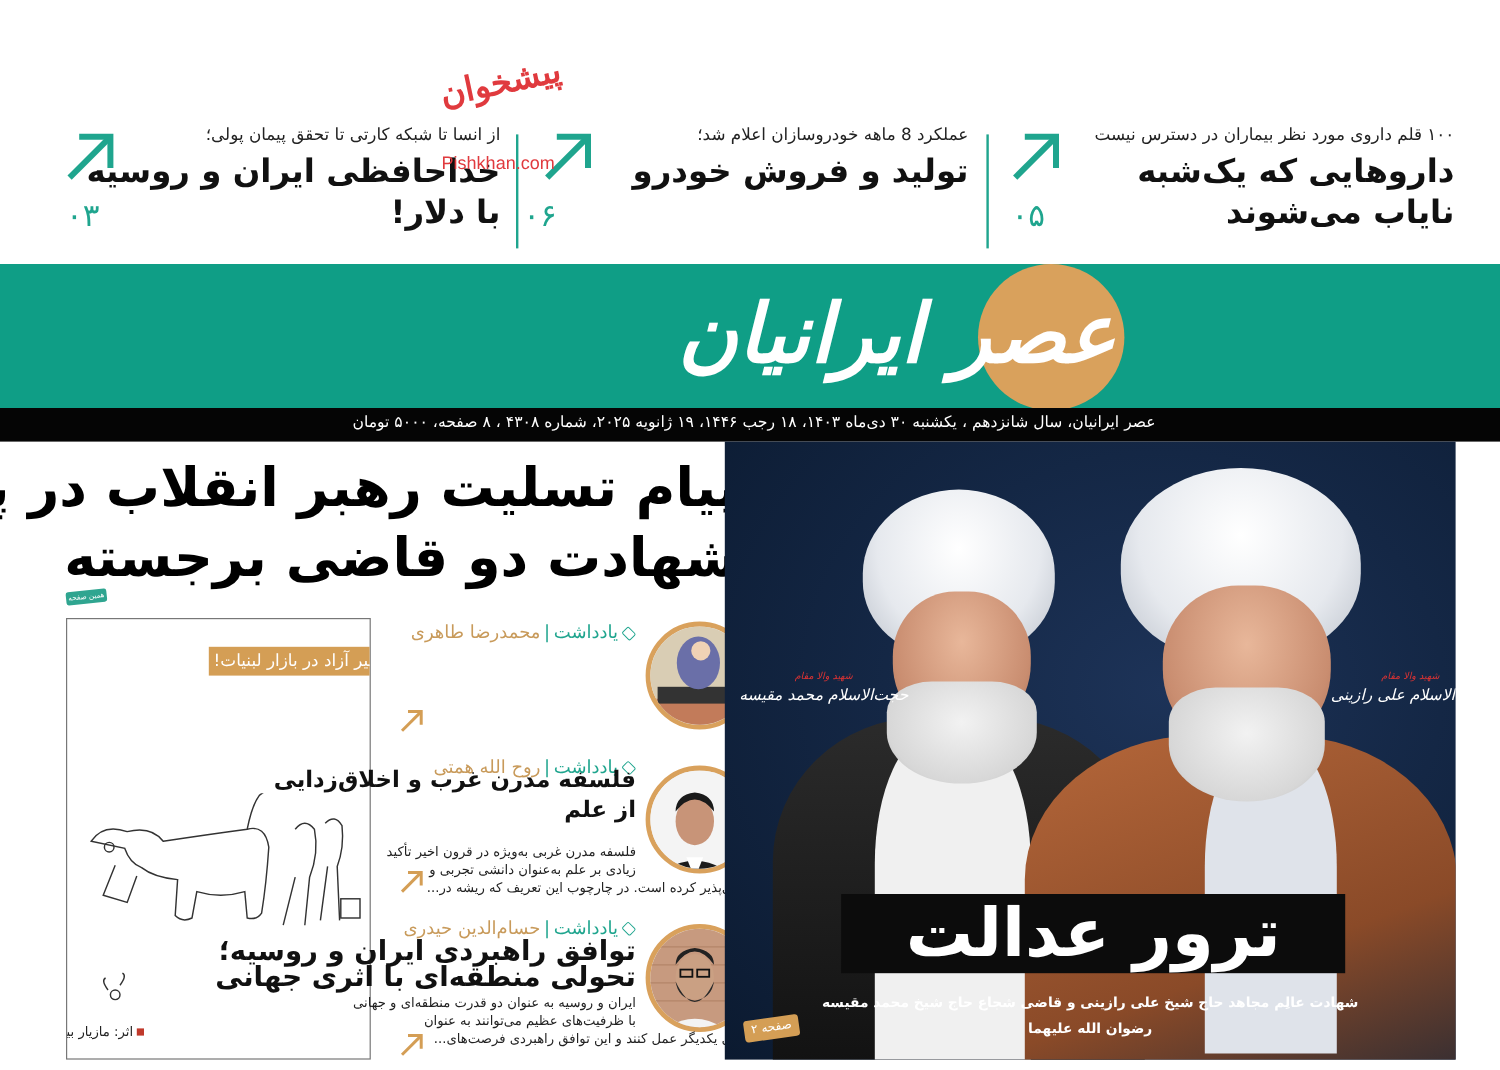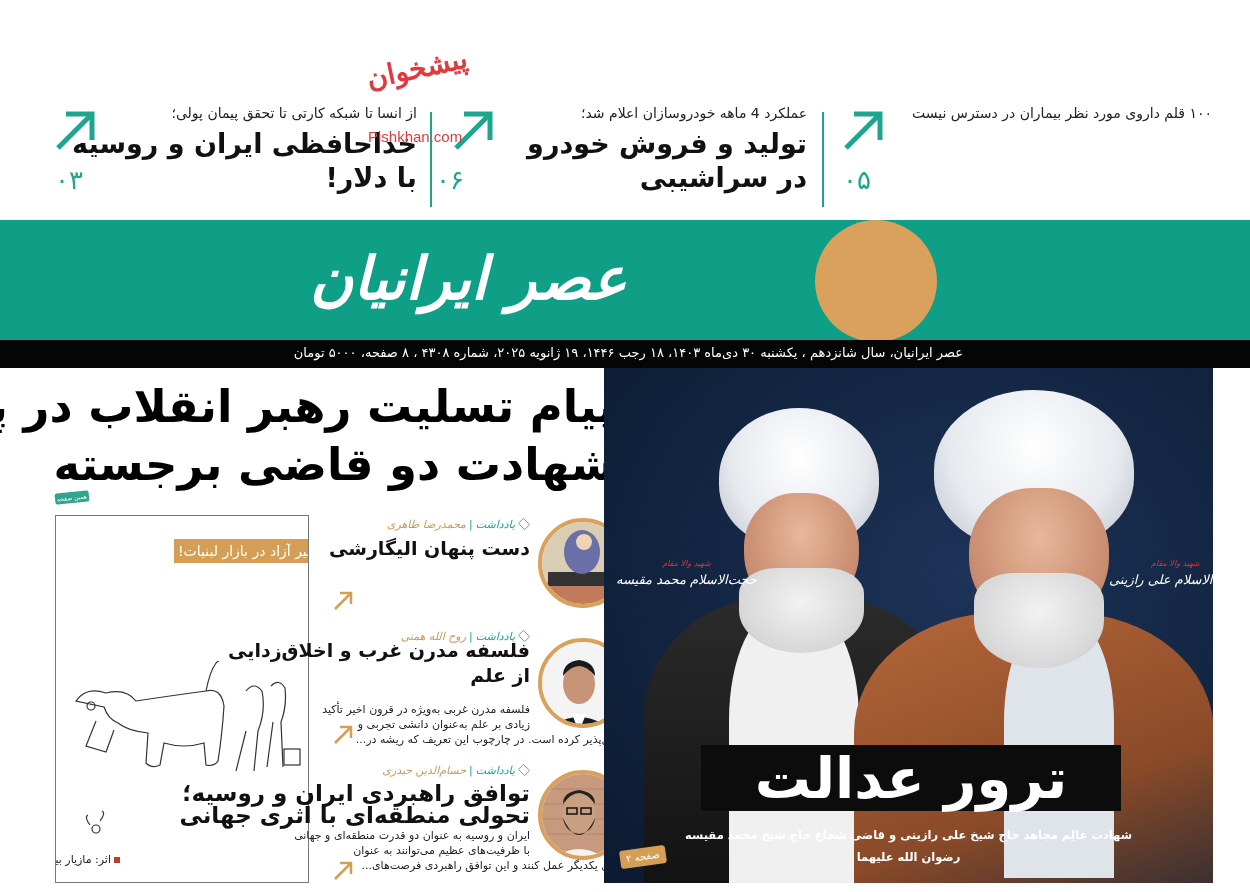--- a/index.html
+++ b/index.html
@@ -15,21 +15,21 @@
   .teaser-num { position: absolute; top: 165px; font-size: 26px; color: #1fa58e; font-family: "DejaVu Sans", sans-serif; }
   .vsep { position: absolute; top: 112px; width: 2px; height: 95px; background: #1fa58e; }
 
   .watermark { position: absolute; left: 364px; top: 52px; width: 110px; height: 95px; pointer-events: none; }
   .watermark .wm-fa { position: absolute; right: 6px; top: 0; font-size: 28px; font-weight: bold; color: #e03a3e; transform: rotate(-12deg); font-family: "DejaVu Serif", serif; }
   .watermark .wm-en { position: absolute; left: 4px; top: 76px; font-size: 15px; color: #e03a3e; font-family: "Liberation Sans", sans-serif; }
 
   
   .masthead { position: absolute; left: 0; top: 220px; width: 1250px; height: 120px; background: #0f9e86; overflow: hidden; }
   .logo-circle { position: absolute; left: 815px; top: 0; width: 122px; height: 122px; border-radius: 50%; background: #d9a15c; }
-  .logo-text { position: absolute; left: 310px; top: 4px; width: 620px; text-align: left; font-size: 59px; color: #ffffff; font-weight: bold; font-family: "DejaVu Serif", serif; direction: rtl; line-height: 110px; font-style: italic; letter-spacing: -2px; }
+  .logo-text { position: absolute; left: 310px; top: 4px; width: 620px; text-align: right; font-size: 68px; color: #ffffff; font-weight: bold; font-family: "DejaVu Serif", serif; direction: rtl; line-height: 110px; font-style: italic; letter-spacing: -2px; }
 
   
   .datebar { position: absolute; left: 0; top: 340px; width: 1250px; height: 28px; background: #050505; }
   .datebar .date-text { position: absolute; right: 287px; top: 5px; direction: rtl; font-size: 13px; color: #ffffff; white-space: nowrap; }
 
   
   .headline { position: absolute; left: 55px; top: 378px; width: 560px; direction: rtl; text-align: center; }
   .headline .line { font-size: 45px; font-weight: 900; line-height: 58px; color: #000; letter-spacing: -1px; font-family: "DejaVu Sans", sans-serif; white-space: nowrap; }
 
   .same-page-badge { position: absolute; left: 55px; top: 492px; width: 34px; height: 11px; background: #2fa590; border-radius: 2px; transform: rotate(-6deg); font-size: 6px; color: #fff; text-align: center; line-height: 11px; direction: rtl; }
@@ -37,21 +37,21 @@
   
   .cartoon { position: absolute; left: 55px; top: 515px; width: 254px; height: 368px; border: 1.5px solid #777; background: #fff; overflow: hidden; }
   .cartoon-title { position: absolute; left: 118px; top: 23px; height: 24px; background: #d49e55; color: #fff; font-size: 14px; line-height: 24px; padding: 0 4px; direction: rtl; white-space: nowrap; }
   .cartoon-credit { position: absolute; right: 188px; bottom: 16px; font-size: 11px; color: #222; direction: rtl; white-space: nowrap; }
   .cartoon-credit .dot { display: inline-block; width: 6px; height: 6px; background: #c0392b; margin-left: 3px; }
   .cartoon-art { position: absolute; left: 0; top: 145px; width: 254px; height: 180px; }
 
   
   .opinion { position: absolute; left: 320px; width: 310px; direction: rtl; }
   .opinion .avatar { position: absolute; right: 2px; width: 90px; height: 90px; border-radius: 50%; border: 4px solid #d9a15c; overflow: hidden; background: #eee; }
-  .opinion .meta { position: absolute; right: 100px; font-size: 11px; white-space: nowrap; font-style: italic; }
+  .opinion .meta { position: absolute; right: 100px; font-size: 15px; white-space: nowrap; }
   .opinion .meta .type { color: #1fa58e; }
   .opinion .meta .sep { color: #1fa58e; margin: 0 3px; }
   .opinion .meta .author { color: #c89a5a; }
   .opinion .meta .stack { display: inline-block; width: 12px; height: 10px; border: 1.5px solid #1fa58e; border-radius: 2px; margin-left: 3px; vertical-align: -1px; transform: rotate(45deg) scale(.8); }
   .opinion .op-title { position: absolute; right: 100px; font-size: 19px; font-weight: bold; color: #111; line-height: 25px; white-space: nowrap; }
   .opinion .op-body { position: absolute; right: 100px; font-size: 11px; color: #222; line-height: 15px; white-space: nowrap; }
   .opinion .op-arrow { position: absolute; left: 12px; width: 22px; height: 22px; }
 
   
   .hero { position: absolute; left: 604px; top: 368px; width: 609px; height: 515px; background: radial-gradient(ellipse at 60% 40%, #1d3358 0%, #142745 45%, #0b1a30 100%); overflow: hidden; }
@@ -67,33 +67,36 @@
   .hero-sub { position: absolute; left: 0; width: 609px; text-align: center; direction: rtl; color: #fff; font-size: 11.5px; font-weight: bold; white-space: nowrap; }
   .page-badge { position: absolute; left: 16px; top: 480px; width: 46px; height: 18px; background: #d49e55; border-radius: 3px; transform: rotate(-8deg); color: #fff; font-size: 10px; text-align: center; line-height: 18px; direction: rtl; }
 </style>
 </head>
 <body>
 
 <div class="teasers">
 
   <div class="teaser" style="right:38px;">
     <div class="kicker">۱۰۰ قلم داروی مورد نظر بیماران در دسترس نیست</div>
+    <div class="title">
+      <div>داروهایی که یک‌شبه</div>
+      <div>نایاب می‌شوند</div>
+    </div>
   </div>
   <svg class="teaser-arrow" style="left:840px;" viewBox="0 0 46 46">
     <line x1="6" y1="40" x2="40" y2="6" stroke="#1fa58e" stroke-width="5"></line>
     <polyline points="14,6 40,6 40,32" fill="none" stroke="#1fa58e" stroke-width="5"></polyline>
   </svg>
   <div class="teaser-num" style="left:843px;">۰۵</div>
   <div class="vsep" style="left:822px;"></div>
 
   <div class="teaser" style="right:443px;">
-    <div class="kicker">عملکرد 4 ماهه خودروسازان اعلام شد؛</div>
+    <div class="kicker">عملکرد 8 ماهه خودروسازان اعلام شد؛</div>
     <div class="title">
       <div>تولید و فروش خودرو</div>
-      <div>در سراشیبی</div>
     </div>
   </div>
   <svg class="teaser-arrow" style="left:450px;" viewBox="0 0 46 46">
     <line x1="6" y1="40" x2="40" y2="6" stroke="#1fa58e" stroke-width="5"></line>
     <polyline points="14,6 40,6 40,32" fill="none" stroke="#1fa58e" stroke-width="5"></polyline>
   </svg>
   <div class="teaser-num" style="left:436px;">۰۶</div>
   <div class="vsep" style="left:430px;"></div>
 
   <div class="teaser" style="right:833px;">
@@ -159,21 +162,20 @@
       <rect width="90" height="90" fill="#d9cdb4"></rect>
       <rect x="10" y="60" width="70" height="30" fill="#c27b5a"></rect>
       <rect x="14" y="50" width="62" height="14" fill="#333"></rect>
       <ellipse cx="48" cy="30" rx="18" ry="22" fill="#6a6fa8"></ellipse>
       <circle cx="50" cy="20" r="8" fill="#f0d2b5"></circle>
     </svg>
   </div>
   <div class="meta" style="top:6px;">
     <span class="stack"></span><span class="type">یادداشت</span><span class="sep">|</span><span class="author">محمدرضا طاهری</span>
   </div>
-  <div class="op-title" style="top:24px;">دست پنهان الیگارشی</div>
   <svg class="op-arrow" style="top:78px;" viewBox="0 0 22 22">
     <line x1="3" y1="19" x2="19" y2="3" stroke="#d49e55" stroke-width="2.5"></line>
     <polyline points="8,3 19,3 19,14" fill="none" stroke="#d49e55" stroke-width="2.5"></polyline>
   </svg>
 </div>
 
 <div class="opinion" style="top:626px; height:125px;">
   <div class="avatar" style="top:12px;">
     <svg viewBox="0 0 90 90" width="90" height="90">
       <rect width="90" height="90" fill="#f4f4f4"></rect>

